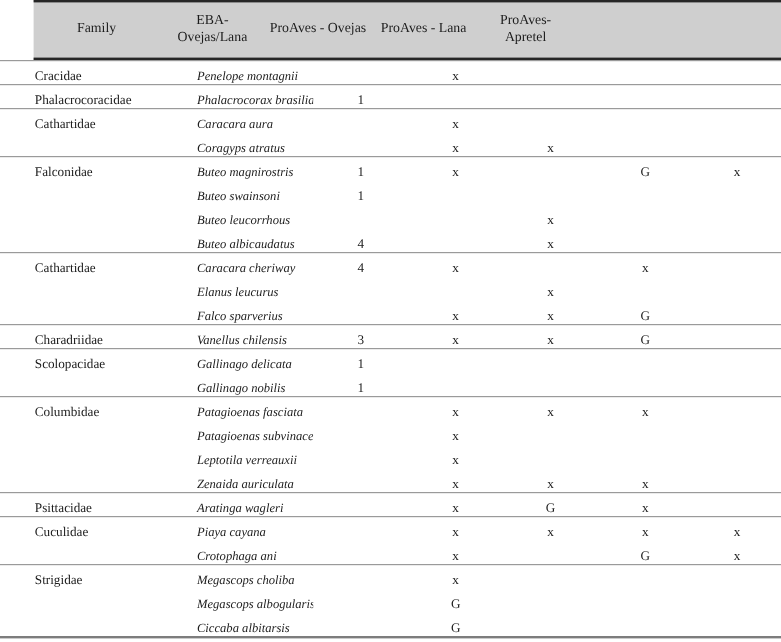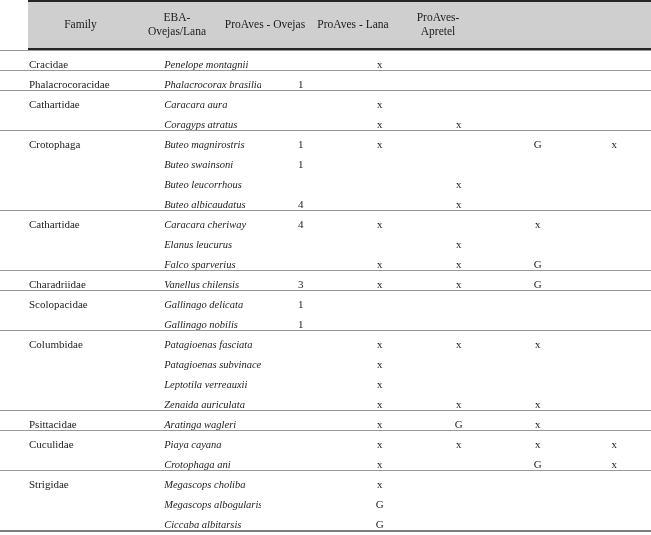--- a/index.html
+++ b/index.html
@@ -100,21 +100,21 @@
         <div class="td c1 fam"></div>
         <div class="td c2 sp">Coragyps atratus</div>
         <div class="td c3 ctr"></div>
         <div class="td c4 ctr">x</div>
         <div class="td c5 ctr">x</div>
         <div class="td c6 ctr"></div>
         <div class="td c7 ctr"></div>
       </div>
 
       <div class="tr gs">
-        <div class="td c1 fam">Crotophaga</div>
+        <div class="td c1 fam">Falconidae</div>
         <div class="td c2 sp">Buteo magnirostris</div>
         <div class="td c3 ctr">1</div>
         <div class="td c4 ctr">x</div>
         <div class="td c5 ctr"></div>
         <div class="td c6 ctr">G</div>
         <div class="td c7 ctr">x</div>
       </div>
 
       <div class="tr">
         <div class="td c1 fam"></div>

